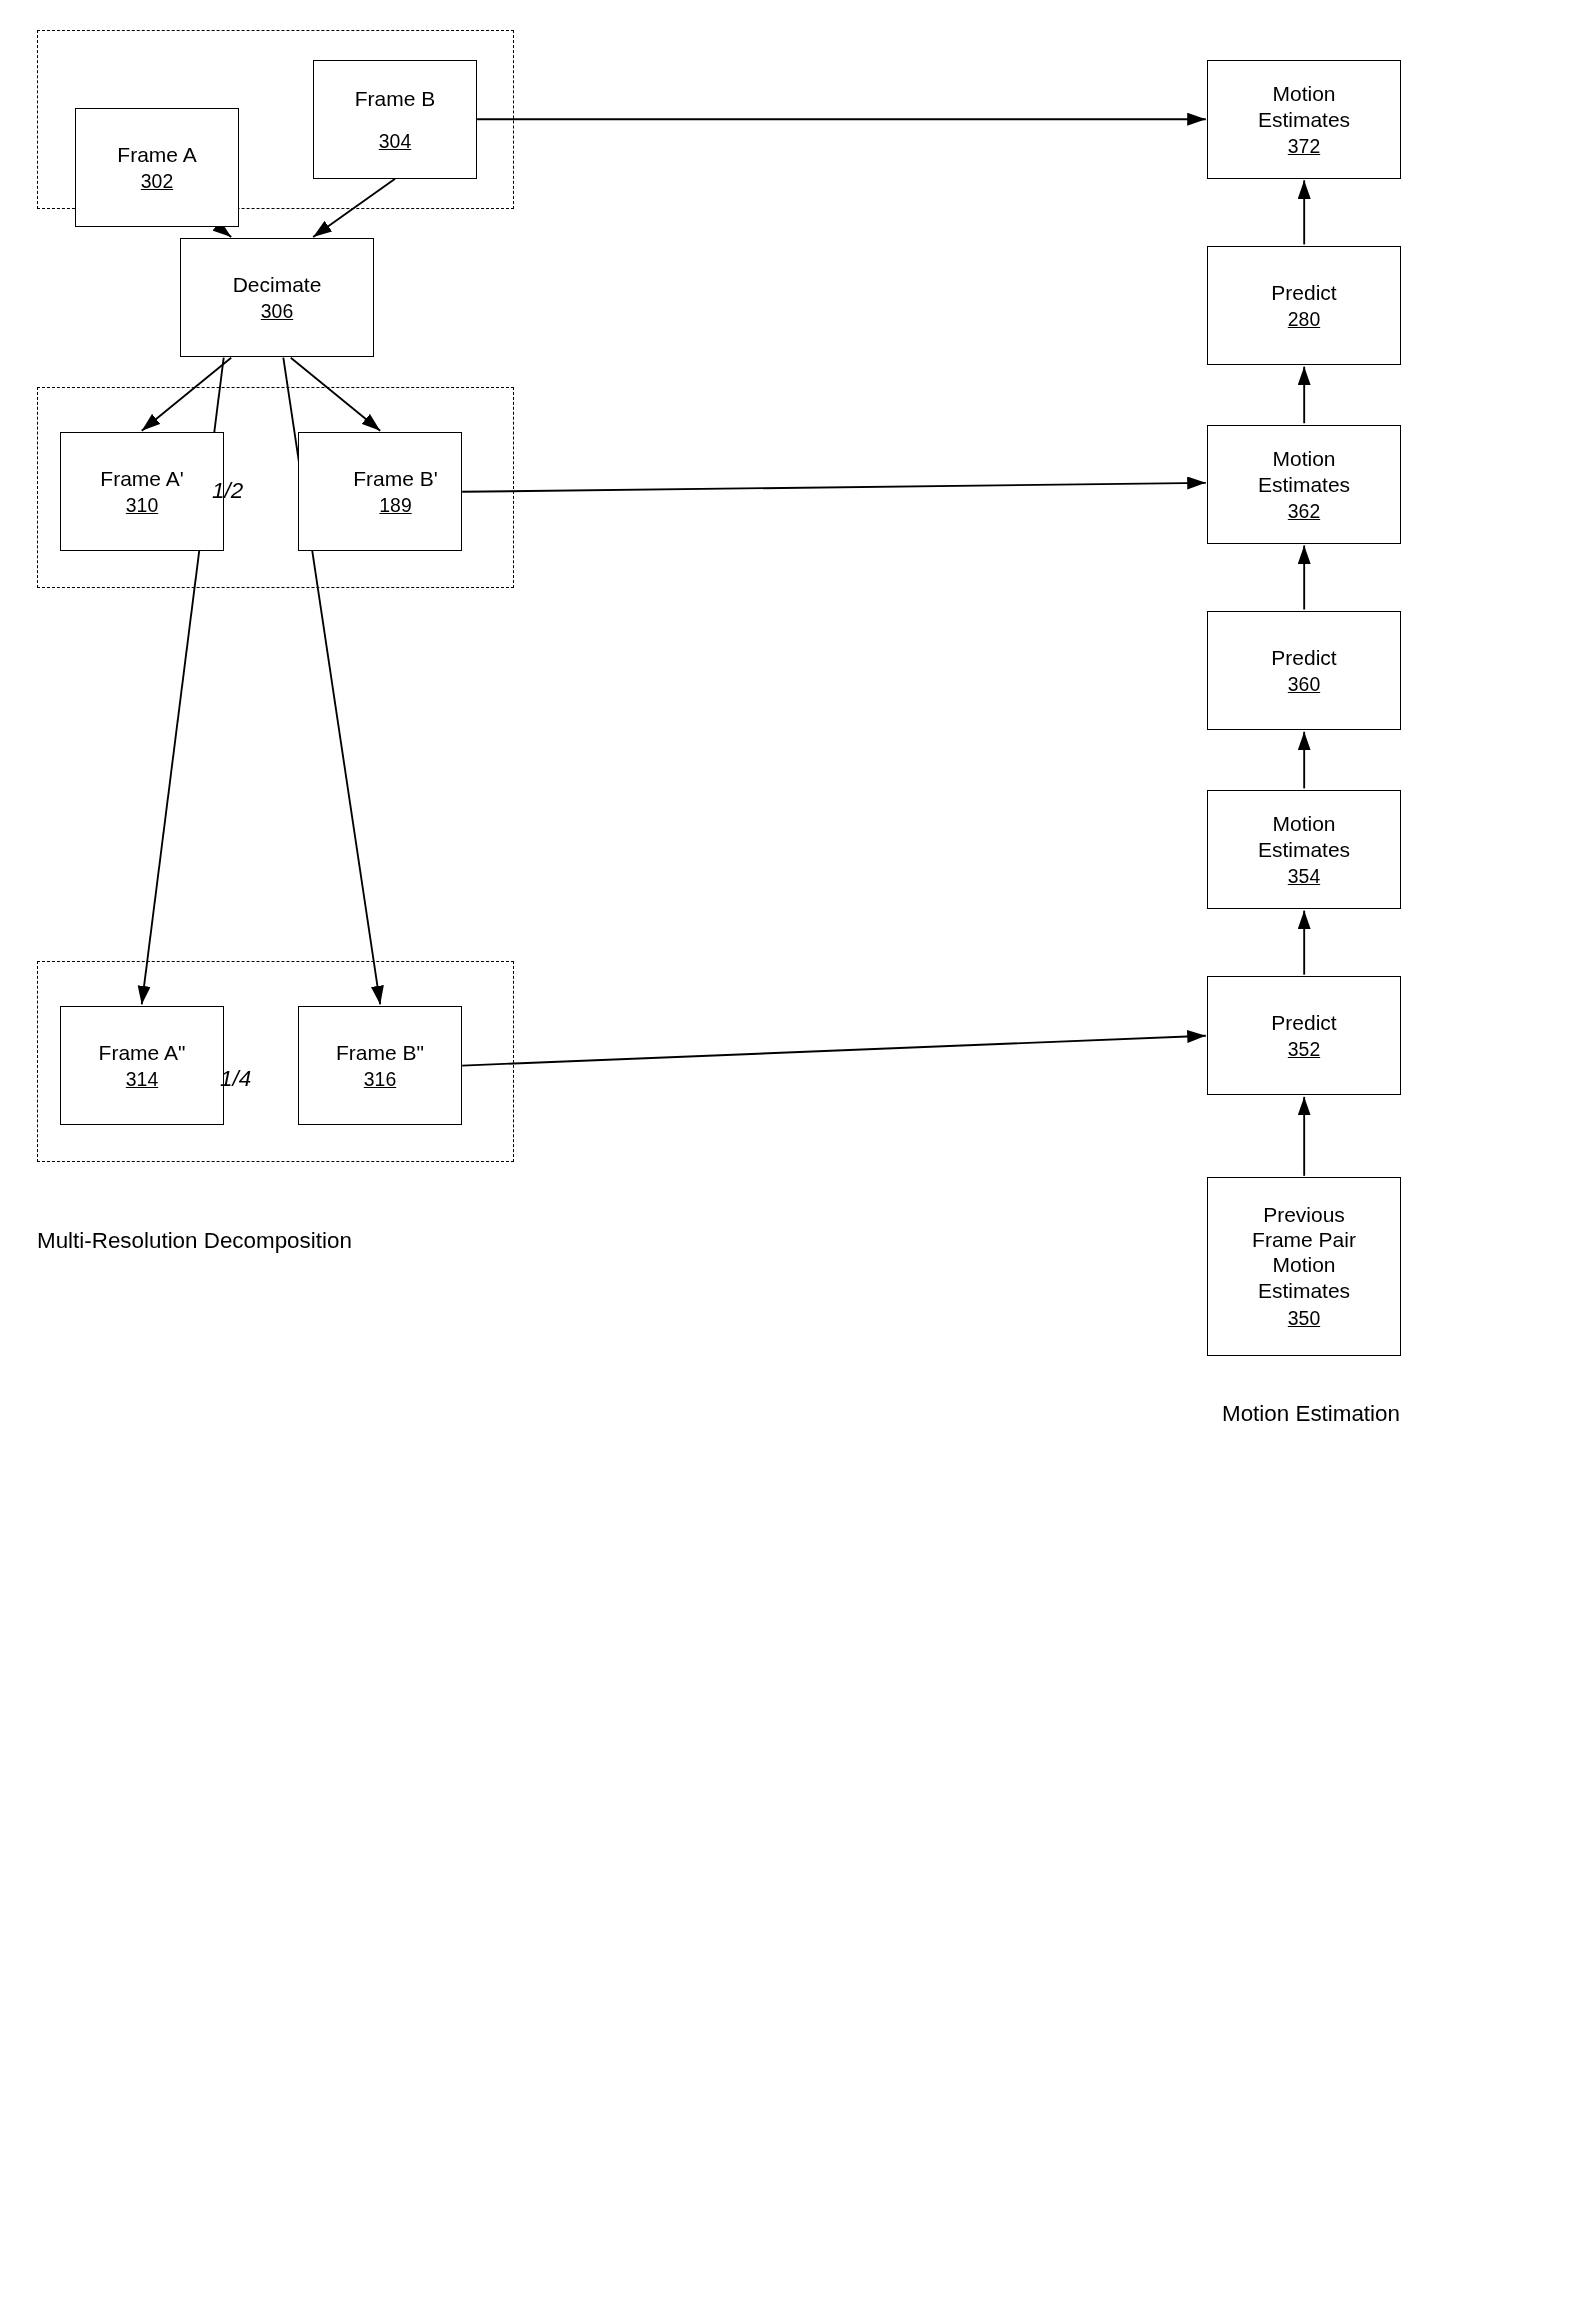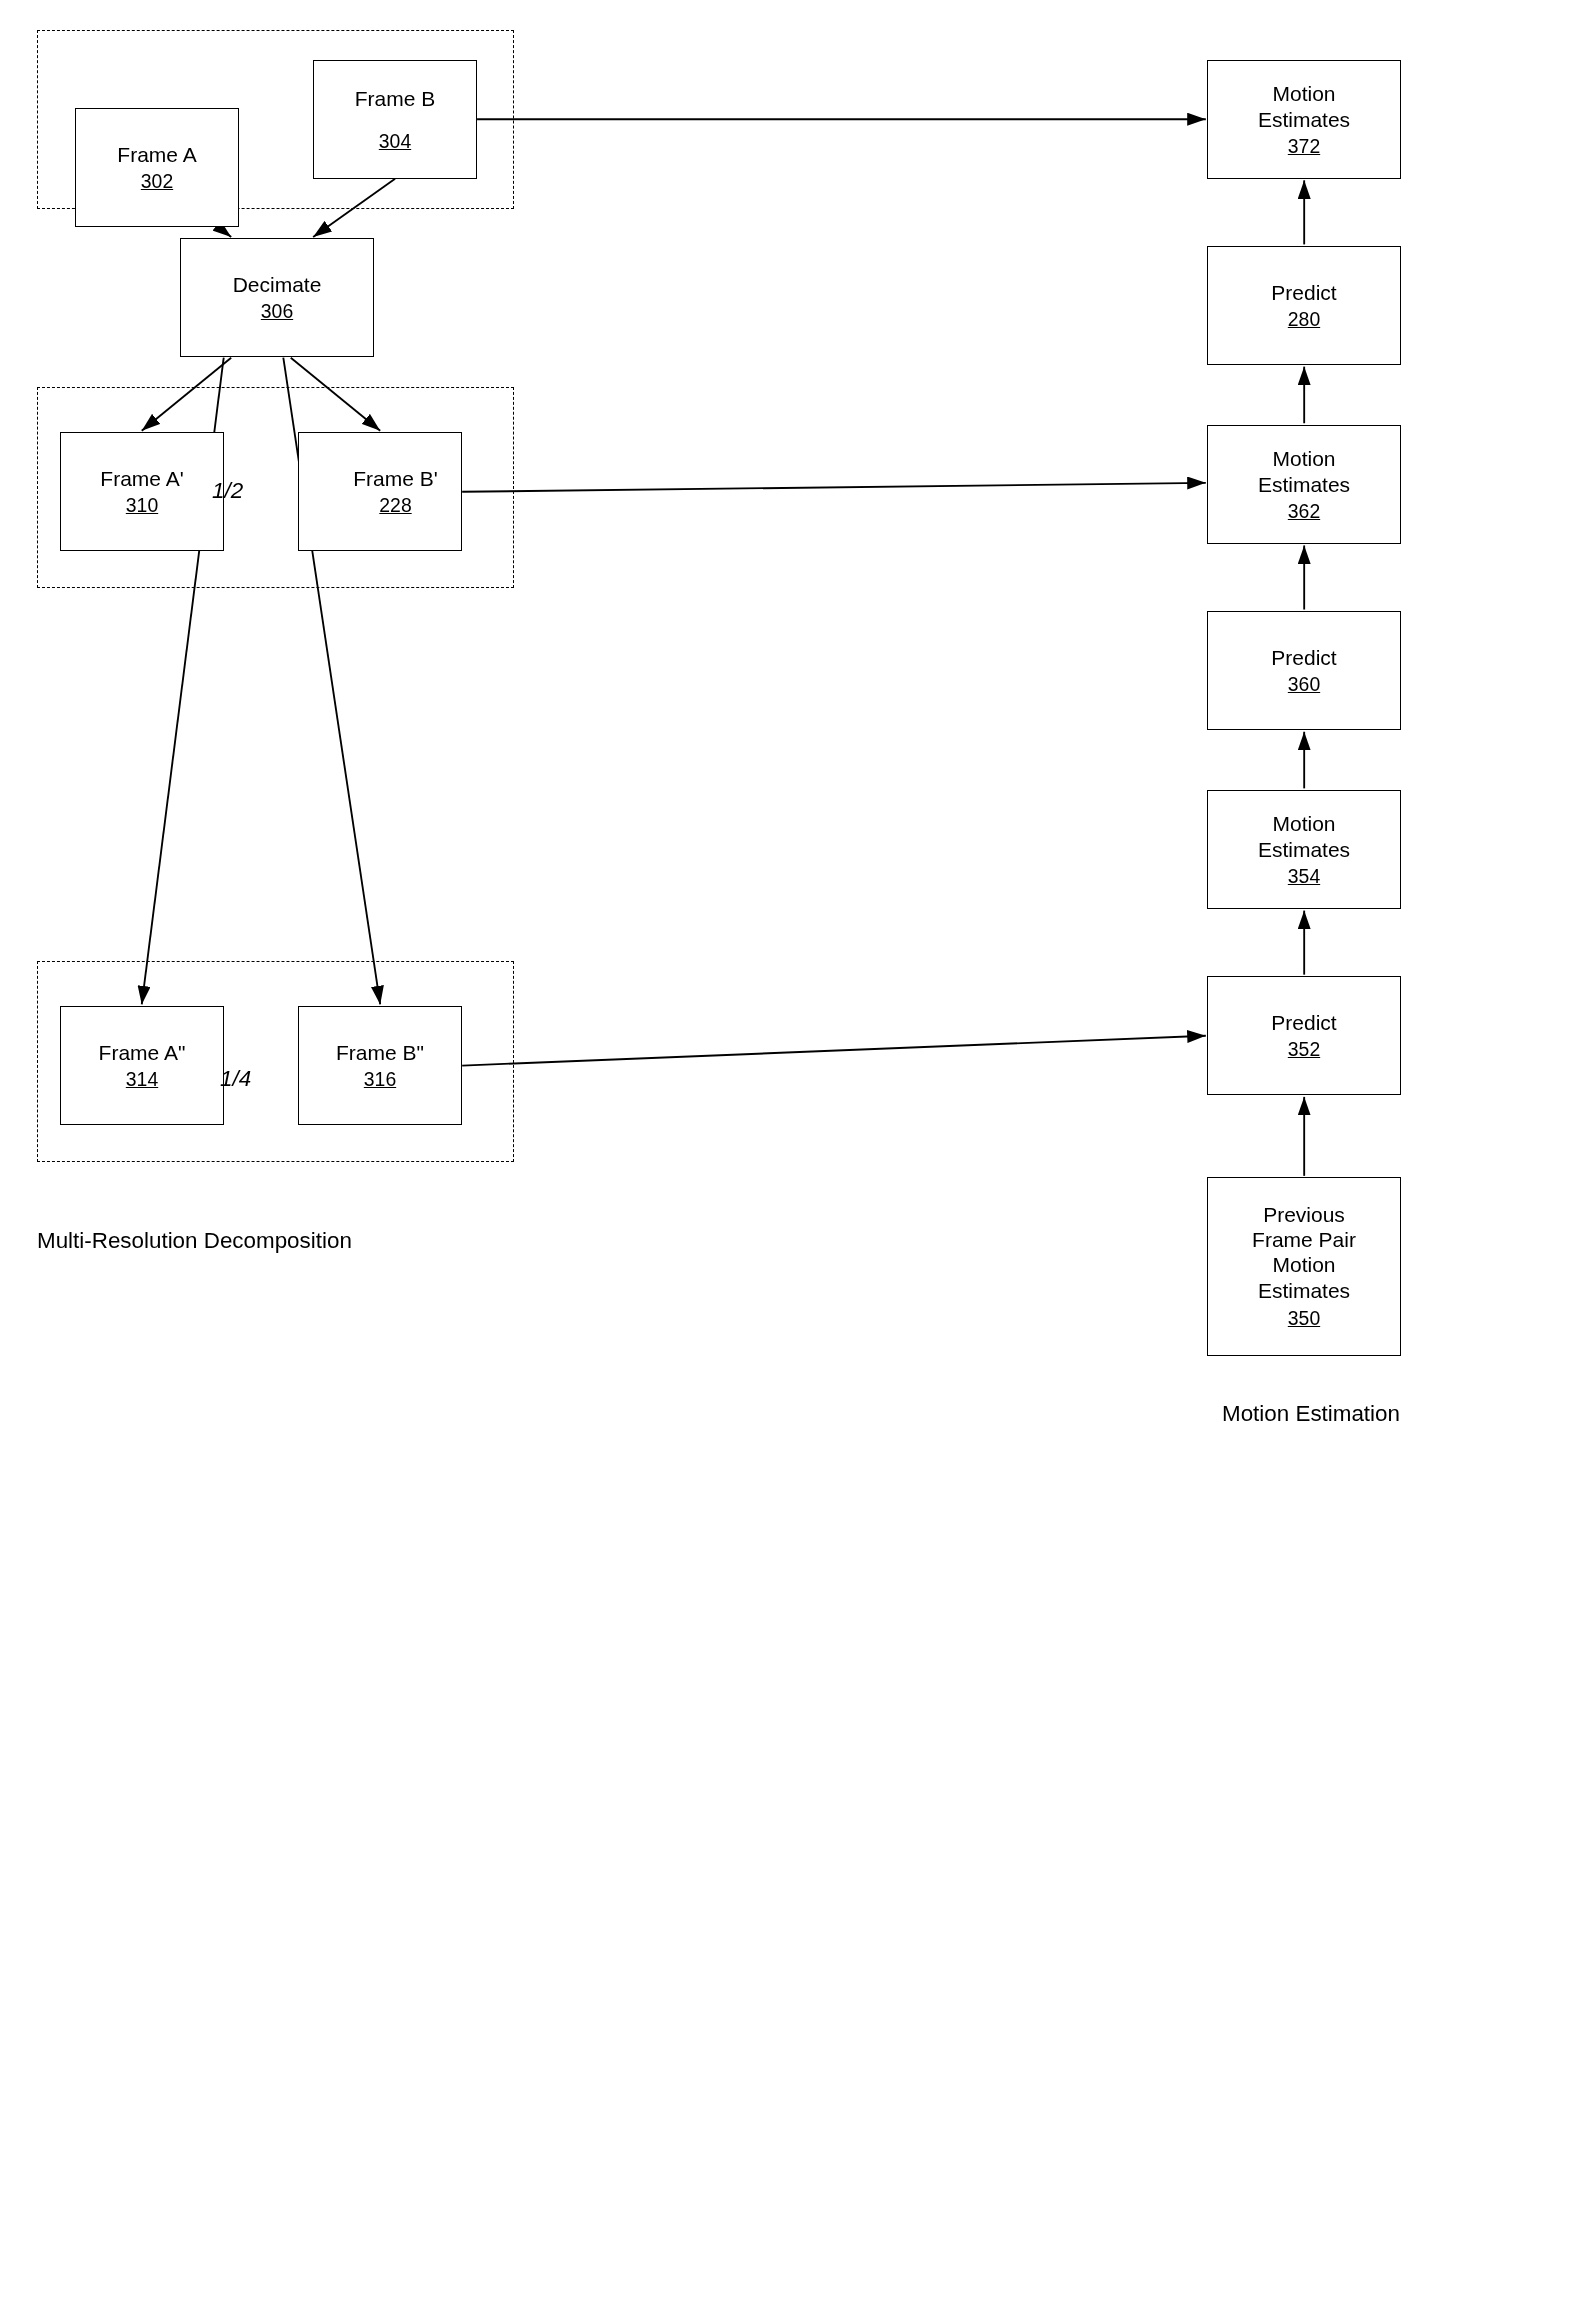--- a/index.html
+++ b/index.html
@@ -127,21 +127,21 @@
     <span class="label">Frame A'</span>
     <span class="ref">310</span>
   </div>
 
   <div class="fraction-label" style="left:212px; top:478px;">
     <span>1/2</span>
   </div>
 
   <div class="box" style="left:298px; top:432px; width:164px; height:119px;padding-left:31px;">
     <span class="label">Frame B'</span>
-    <span class="ref">228</span>
+    <span class="ref">189</span>
   </div>
 
   <div class="box" style="left:60px; top:1006px; width:164px; height:119px;">
     <span class="label">Frame A"</span>
     <span class="ref">314</span>
   </div>
 
   <div class="fraction-label" style="left:212px; top:1066px;margin-left:8px;">
     <span>1/4</span>
   </div>

